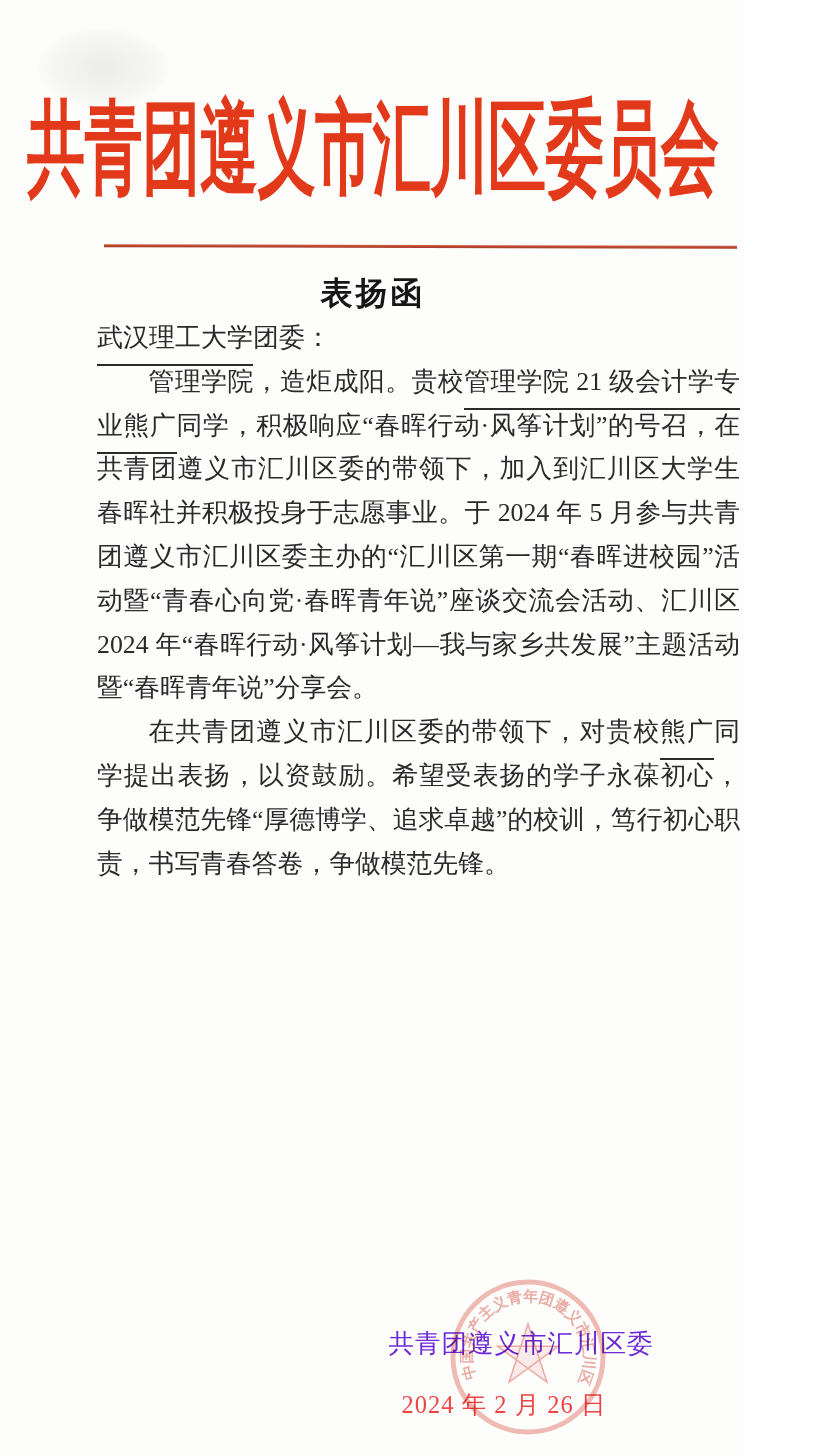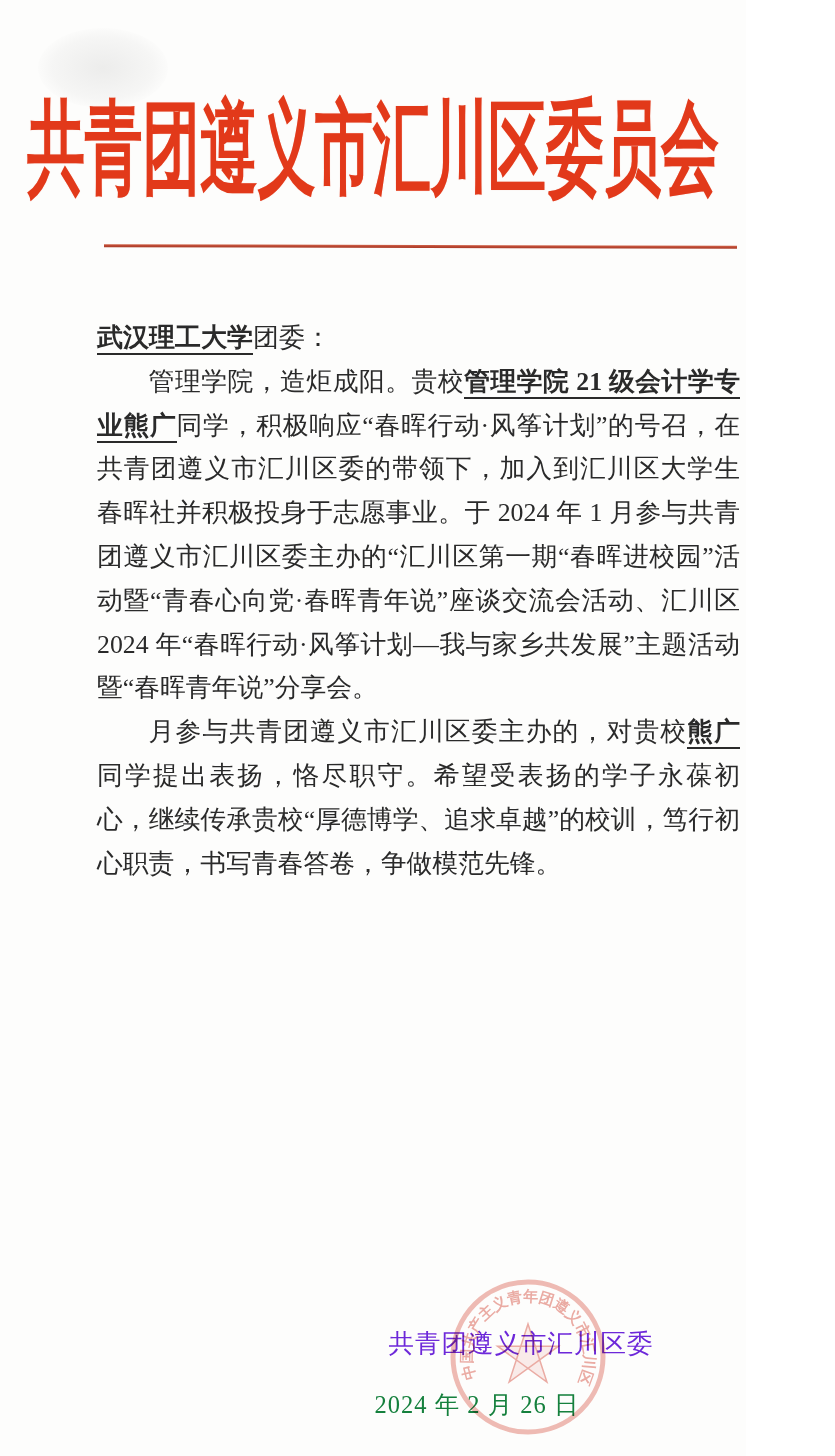--- a/index.html
+++ b/index.html
@@ -63,42 +63,42 @@
     color:var(--body-ink);
     text-align:justify;
   }
   .salutation{
     font-size:26px;
   }
   .para{
     text-indent:2em;
   }
   .em{
-    font-weight:bold;
+    font-weight:normal;
     border-bottom:2px solid currentColor;
-    padding-bottom:1px;
+    padding-bottom:12px;
   }
   .signature-line{
     position:absolute;
     top:1326px;left:513px;
     transform:translateX(-50%);
     white-space:nowrap;
     font-size:25.5px;
     letter-spacing:1px;
     color:#6d28d9;
     margin-left:8px;
   }
   .date-line{
     position:absolute;
-    top:1388px;left:477px;
+    top:1388px;left:504px;
     transform:translateX(-50%);
     white-space:nowrap;
     font-size:24.5px;
     letter-spacing:1px;
-    color:#15803d;
+    color:#ef4444;
   }
   .seal{
     position:absolute;
     left:443px;top:1272px;width:170px;height:170px;
     mix-blend-mode:multiply;
     pointer-events:none;
   }
   .seal-ring{
     fill:none;
     stroke:var(--seal-red);
@@ -124,26 +124,27 @@
 <body>
 
 <div class="page">
 
   <div class="smudge"></div>
 
   <div class="org-title">共青团遵义市汇川区委员会</div>
 
   <div class="rule"></div>
 
+  <div class="letter-title">表扬函</div>
 
   <div class="letter-body">
     <p class="salutation"><span class="em">武汉理工大学</span><span>团委：</span></p>
     <div id="paragraphs">
-        <p class="para"><span>管理学院，造炬成阳。贵校</span><span class="em">管理学院 21 级会计学专业熊广</span><span>同学，积极响应“春晖行动·风筝计划”的号召，在共青团遵义市汇川区委的带领下，加入到汇川区大学生春晖社并积极投身于志愿事业。于 2024 年 1 月参与共青团遵义市汇川区委主办的“汇川区第一期“春晖进校园”活动暨“青春心向党·春晖青年说”座谈交流会活动、汇川区 2024 年“春晖行动·风筝计划—我与家乡共发展”主题活动暨“春晖青年说”分享会。</span></p>
-        <p class="para"><span>月参与共青团遵义市汇川区委主办的，对贵校</span><span class="em">熊广</span><span>同学提出表扬，恪尽职守。希望受表扬的学子永葆初心，继续传承贵校“厚德博学、追求卓越”的校训，笃行初心职责，书写青春答卷，争做模范先锋。</span></p>
+        <p class="para"><span>管理学院，造炬成阳。贵校</span><span class="em">管理学院 21 级会计学专业熊广</span><span>同学，积极响应“春晖行动·风筝计划”的号召，在共青团遵义市汇川区委的带领下，加入到汇川区大学生春晖社并积极投身于志愿事业。于 2024 年 5 月参与共青团遵义市汇川区委主办的“汇川区第一期“春晖进校园”活动暨“青春心向党·春晖青年说”座谈交流会活动、汇川区 2024 年“春晖行动·风筝计划—我与家乡共发展”主题活动暨“春晖青年说”分享会。</span></p>
+        <p class="para"><span>在共青团遵义市汇川区委的带领下，对贵校</span><span class="em">熊广</span><span>同学提出表扬，以资鼓励。希望受表扬的学子永葆初心，争做模范先锋“厚德博学、追求卓越”的校训，笃行初心职责，书写青春答卷，争做模范先锋。</span></p>
       </div>
   </div>
 
   <div class="signature-line">共青团遵义市汇川区委</div>
 
   <div class="date-line">2024 年 2 月 26 日</div>
 
   <svg class="seal" viewBox="0 0 170 170" aria-hidden="true">
     <defs>
       <path id="sealArcPath" d="M 33 106 A 56 56 0 1 1 137 106" fill="none"></path>

